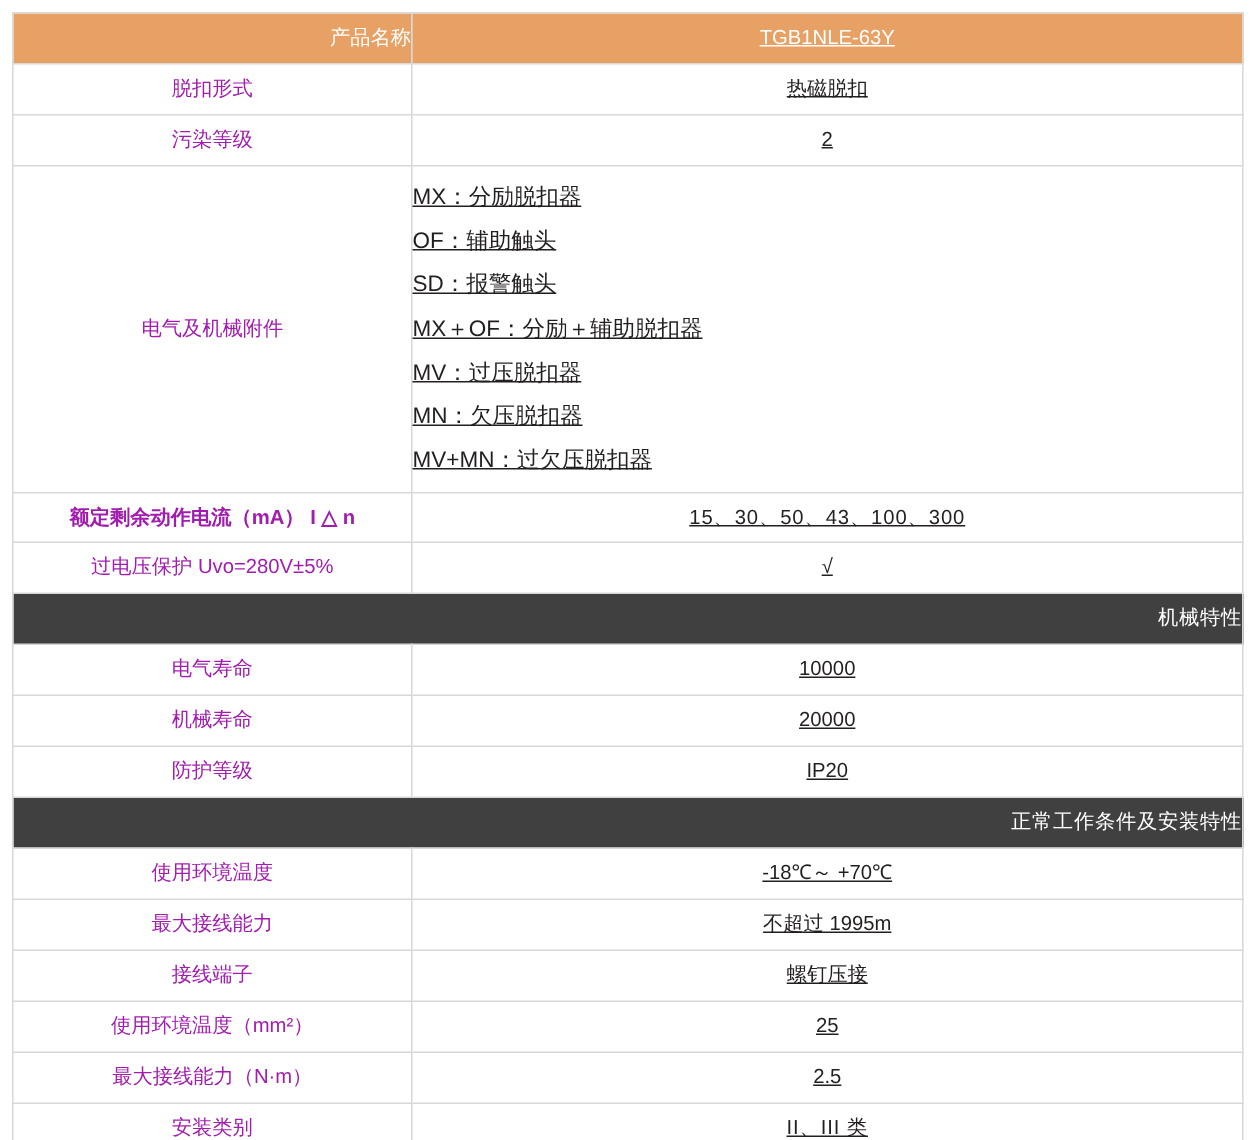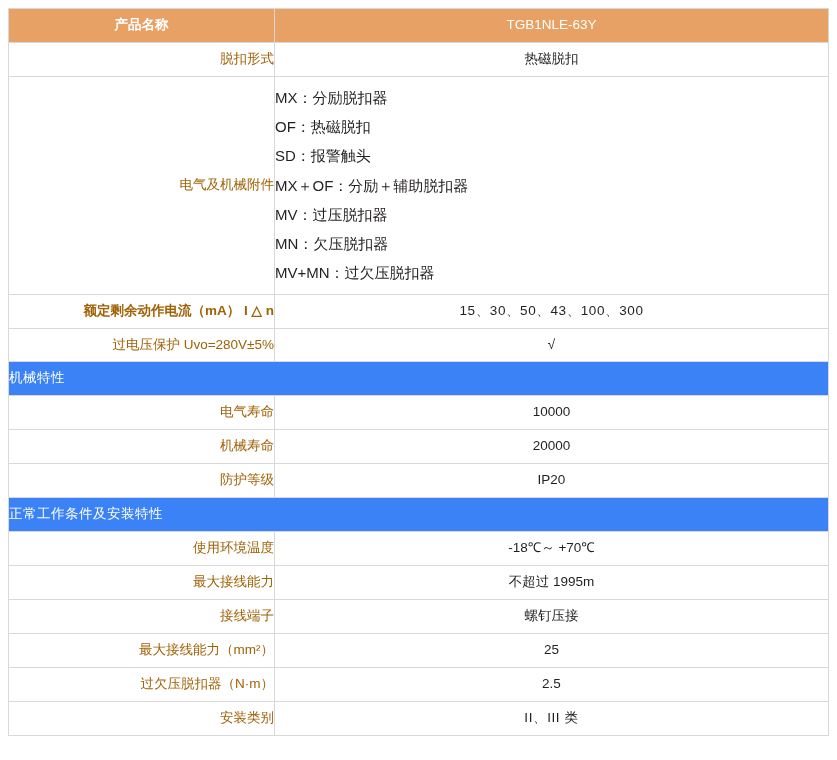--- a/index.html
+++ b/index.html
@@ -23,43 +23,43 @@
   #spec-table td {
     border: 1px solid #d8d8d8;
     font-size: 13.5px;
     line-height: 1.55;
     padding: 6px 0;
     vertical-align: middle;
   }
   td.label {
     width: 266px;
     padding-left: 9px;
-    text-align: right;
-    color: #a16207;
+    text-align: center;
+    color: #a21caf;
   }
   td.value {
     text-align: center;
     color: #231f20;
+    text-decoration: underline;
   }
   tr.header td {
     background: #e8a165;
     color: #ffffff;
     border-color: #e8a165;
     font-size: 13.5px;
   }
   tr.header td.label {
-    text-align: center;
+    text-align: right;
     padding-left: 0;
-    font-weight: bold;
   }
   tr.section td {
-    background: #3b82f6;
+    background: #404040;
     color: #ffffff;
     border-color: #e8a165;
-    text-align: left;
+    text-align: right;
     padding-left: 9px;
     letter-spacing: 0.5px;
   }
   td.accessories {
     padding: 8px 0 9px 0;
   }
   td.accessories .line {
     display: block;
     text-align: left;
     line-height: 1.95;
@@ -81,26 +81,30 @@
     <tr class="header">
       <td class="label">产品名称</td>
       <td class="value">TGB1NLE-63Y</td>
     </tr>
 
     <tr>
       <td class="label">脱扣形式</td>
       <td class="value">热磁脱扣</td>
     </tr>
 
+    <tr>
+      <td class="label">污染等级</td>
+      <td class="value">2</td>
+    </tr>
 
     <tr>
       <td class="label">电气及机械附件</td>
       <td class="value accessories">
         <span class="line">MX：分励脱扣器</span>
-        <span class="line">OF：热磁脱扣</span>
+        <span class="line">OF：辅助触头</span>
         <span class="line">SD：报警触头</span>
         <span class="line">MX＋OF：分励＋辅助脱扣器</span>
         <span class="line">MV：过压脱扣器</span>
         <span class="line">MN：欠压脱扣器</span>
         <span class="line">MV+MN：过欠压脱扣器</span>
       </td>
     </tr>
 
 
     <tr>
@@ -145,26 +149,26 @@
       <td class="label">最大接线能力</td>
       <td class="value">不超过 1995m</td>
     </tr>
 
     <tr>
       <td class="label">接线端子</td>
       <td class="value">螺钉压接</td>
     </tr>
 
     <tr>
-      <td class="label">最大接线能力（mm²）</td>
+      <td class="label">使用环境温度（mm²）</td>
       <td class="value">25</td>
     </tr>
 
     <tr>
-      <td class="label">过欠压脱扣器（N·m）</td>
+      <td class="label">最大接线能力（N·m）</td>
       <td class="value">2.5</td>
     </tr>
 
     <tr>
       <td class="label">安装类别</td>
       <td class="value spaced">II、III 类</td>
     </tr>
 
   </tbody>
 </table>

